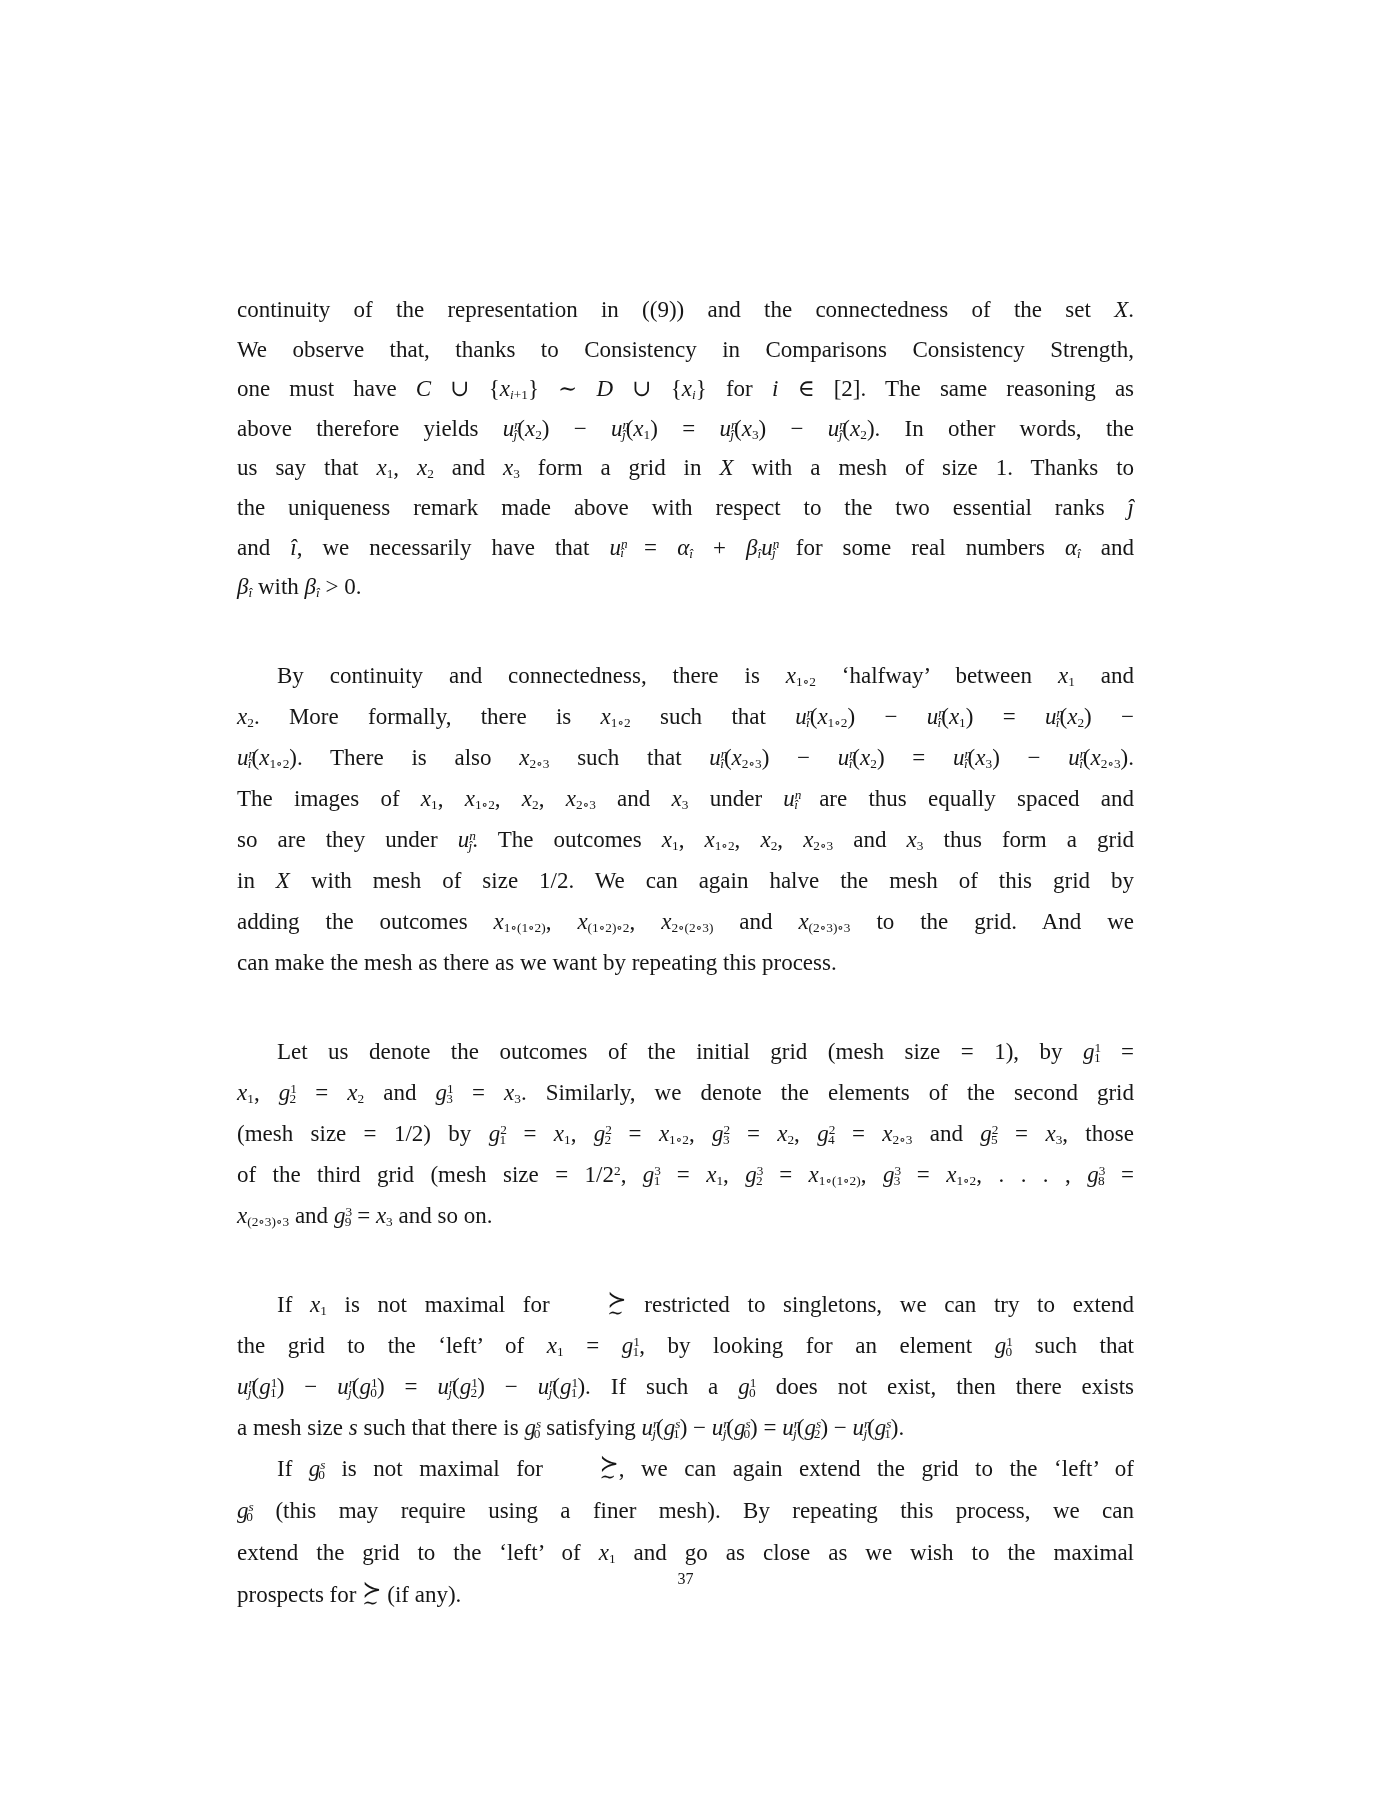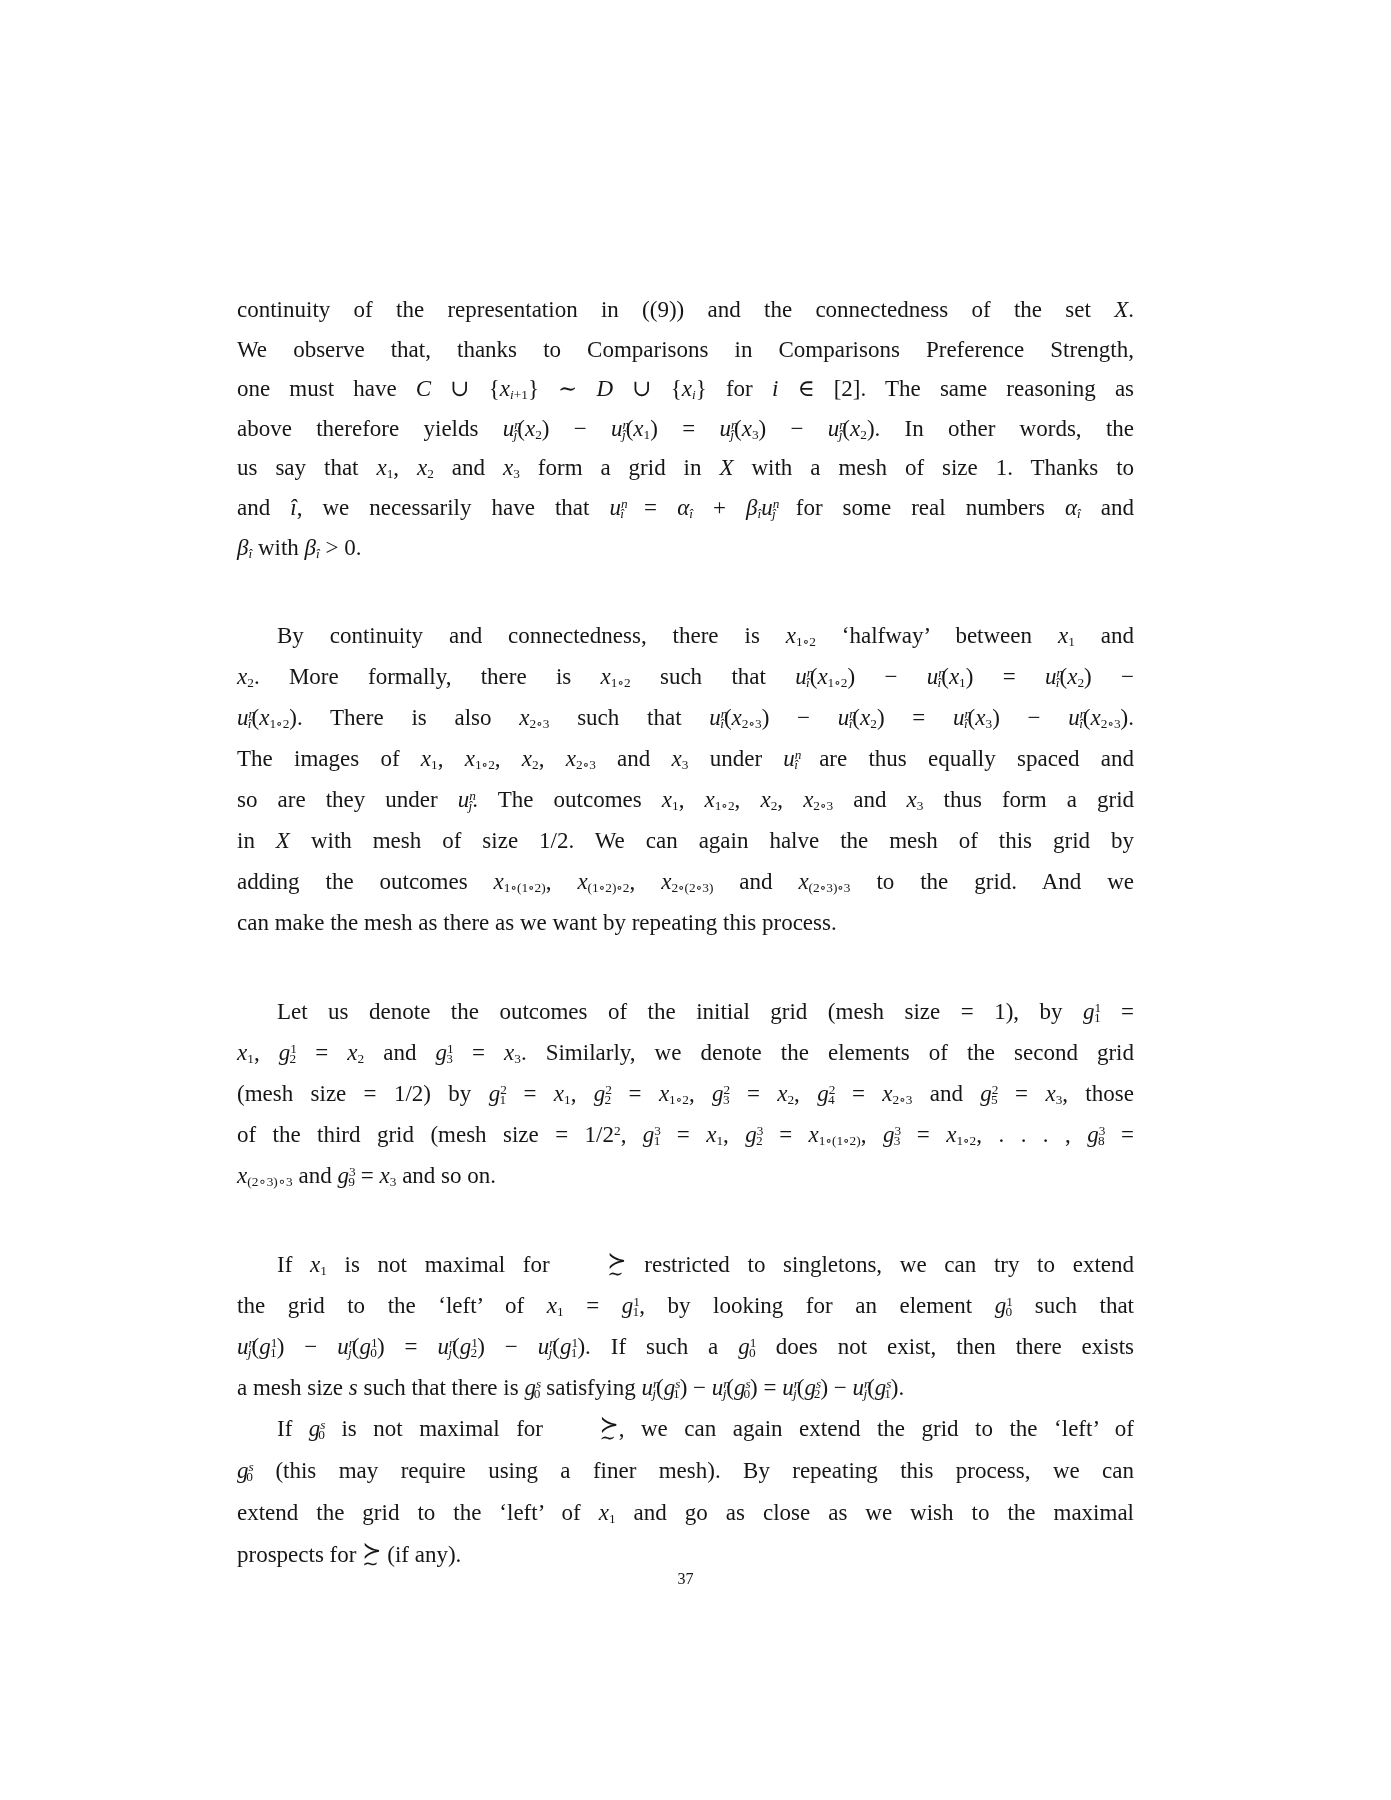--- a/index.html
+++ b/index.html
@@ -21,21 +21,21 @@
   }
   .para { margin: 0; padding: 0; }
   .para-0 { line-height: 39.6px; }
   .para-1, .para-2, .para-3 { line-height: 41px; margin-top: 48px; }
   .para-4 { line-height: 42px; }
   .pline {
     text-align: justify;
     text-align-last: justify;
     white-space: normal;
   }
-  .pline-last { text-align-last: left; font-family: Liberation Serif, serif; }
+  .pline-last { text-align-last: left; }
   .pline-first { text-indent: 40px; }
   .pline i { font-style: italic; }
   .pline sup, .pline sub {
     font-size: 0.58em;
     line-height: 0;
     letter-spacing: 0;
   }
   .pline sup { vertical-align: 0.55em; }
   .pline sub { vertical-align: -0.22em; }
   .pline sup + sub { margin-left: -0.55em; }
@@ -57,24 +57,25 @@
     font-size: 16px;
   }
 </style>
 </head>
 <body>
 
 <div class="page">
   <main class="text-block">
       <div class="para para-0">
         <div class="pline">continuity of the representation in ((9)) and the connectedness of the set <i>X</i>.</div>
-        <div class="pline">We observe that, thanks to Comparisons in Comparisons Preference Strength,</div>
+        <div class="pline">We observe that, thanks to Consistency in Comparisons Consistency Strength,</div>
         <div class="pline">one must have <i>C</i> ∪ {<i>x</i><sub><i>i</i>+1</sub>} ∼ <i>D</i> ∪ {<i>x</i><sub><i>i</i></sub>} for <i>i</i> ∈ [2]. The same reasoning as</div>
         <div class="pline">above therefore yields <i>u</i><sup><i>n</i></sup><sub><i>ĵ</i></sub>(<i>x</i><sub>2</sub>) − <i>u</i><sup><i>n</i></sup><sub><i>ĵ</i></sub>(<i>x</i><sub>1</sub>) = <i>u</i><sup><i>n</i></sup><sub><i>ĵ</i></sub>(<i>x</i><sub>3</sub>) − <i>u</i><sup><i>n</i></sup><sub><i>ĵ</i></sub>(<i>x</i><sub>2</sub>). In other words, the</div>
         <div class="pline">us say that <i>x</i><sub>1</sub>, <i>x</i><sub>2</sub> and <i>x</i><sub>3</sub> form a grid in <i>X</i> with a mesh of size 1. Thanks to</div>
+        <div class="pline">the uniqueness remark made above with respect to the two essential ranks <i>ĵ</i></div>
         <div class="pline">and <i>î</i>, we necessarily have that <i>u</i><sup><i>n</i></sup><sub><i>î</i></sub> = <i>α</i><sub><i>î</i></sub> + <i>β</i><sub><i>î</i></sub><i>u</i><sup><i>n</i></sup><sub><i>ĵ</i></sub> for some real numbers <i>α</i><sub><i>î</i></sub> and</div>
         <div class="pline pline-last"><i>β</i><sub><i>î</i></sub> with <i>β</i><sub><i>î</i></sub> &gt; 0.</div>
       </div>
       <div class="para para-1">
         <div class="pline pline-first">By continuity and connectedness, there is <i>x</i><sub>1∘2</sub> ‘halfway’ between <i>x</i><sub>1</sub> and</div>
         <div class="pline"><i>x</i><sub>2</sub>. More formally, there is <i>x</i><sub>1∘2</sub> such that <i>u</i><sup><i>n</i></sup><sub><i>î</i></sub>(<i>x</i><sub>1∘2</sub>) − <i>u</i><sup><i>n</i></sup><sub><i>î</i></sub>(<i>x</i><sub>1</sub>) = <i>u</i><sup><i>n</i></sup><sub><i>î</i></sub>(<i>x</i><sub>2</sub>) −</div>
         <div class="pline"><i>u</i><sup><i>n</i></sup><sub><i>î</i></sub>(<i>x</i><sub>1∘2</sub>). There is also <i>x</i><sub>2∘3</sub> such that <i>u</i><sup><i>n</i></sup><sub><i>î</i></sub>(<i>x</i><sub>2∘3</sub>) − <i>u</i><sup><i>n</i></sup><sub><i>î</i></sub>(<i>x</i><sub>2</sub>) = <i>u</i><sup><i>n</i></sup><sub><i>î</i></sub>(<i>x</i><sub>3</sub>) − <i>u</i><sup><i>n</i></sup><sub><i>î</i></sub>(<i>x</i><sub>2∘3</sub>).</div>
         <div class="pline">The images of <i>x</i><sub>1</sub>, <i>x</i><sub>1∘2</sub>, <i>x</i><sub>2</sub>, <i>x</i><sub>2∘3</sub> and <i>x</i><sub>3</sub> under <i>u</i><sup><i>n</i></sup><sub><i>î</i></sub> are thus equally spaced and</div>
         <div class="pline">so are they under <i>u</i><sup><i>n</i></sup><sub><i>ĵ</i></sub>. The outcomes <i>x</i><sub>1</sub>, <i>x</i><sub>1∘2</sub>, <i>x</i><sub>2</sub>, <i>x</i><sub>2∘3</sub> and <i>x</i><sub>3</sub> thus form a grid</div>
         <div class="pline">in <i>X</i> with mesh of size 1/2. We can again halve the mesh of this grid by</div>

